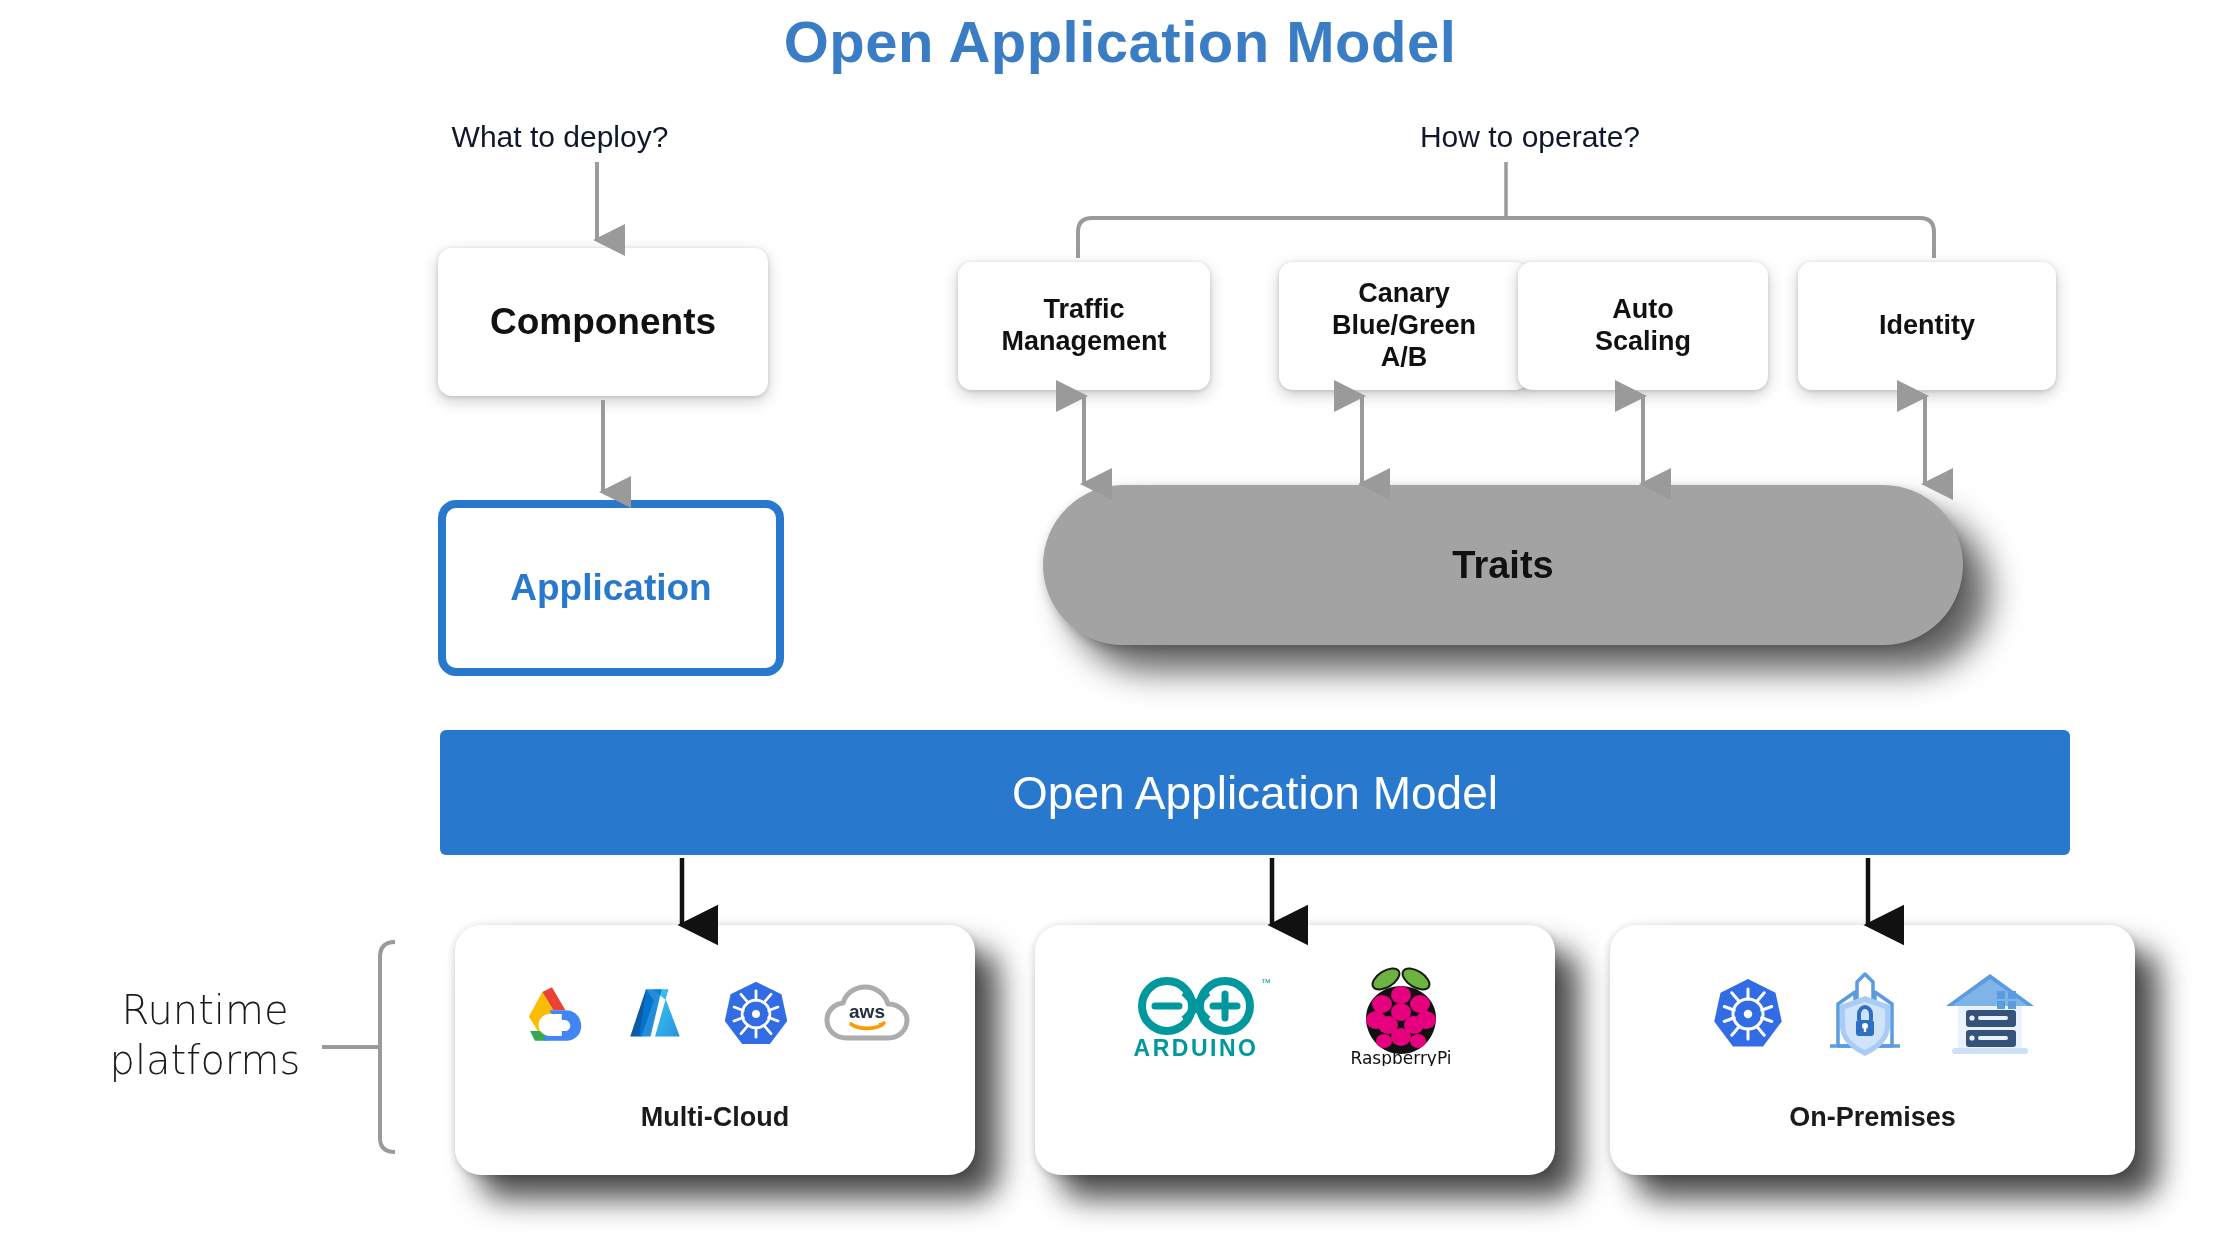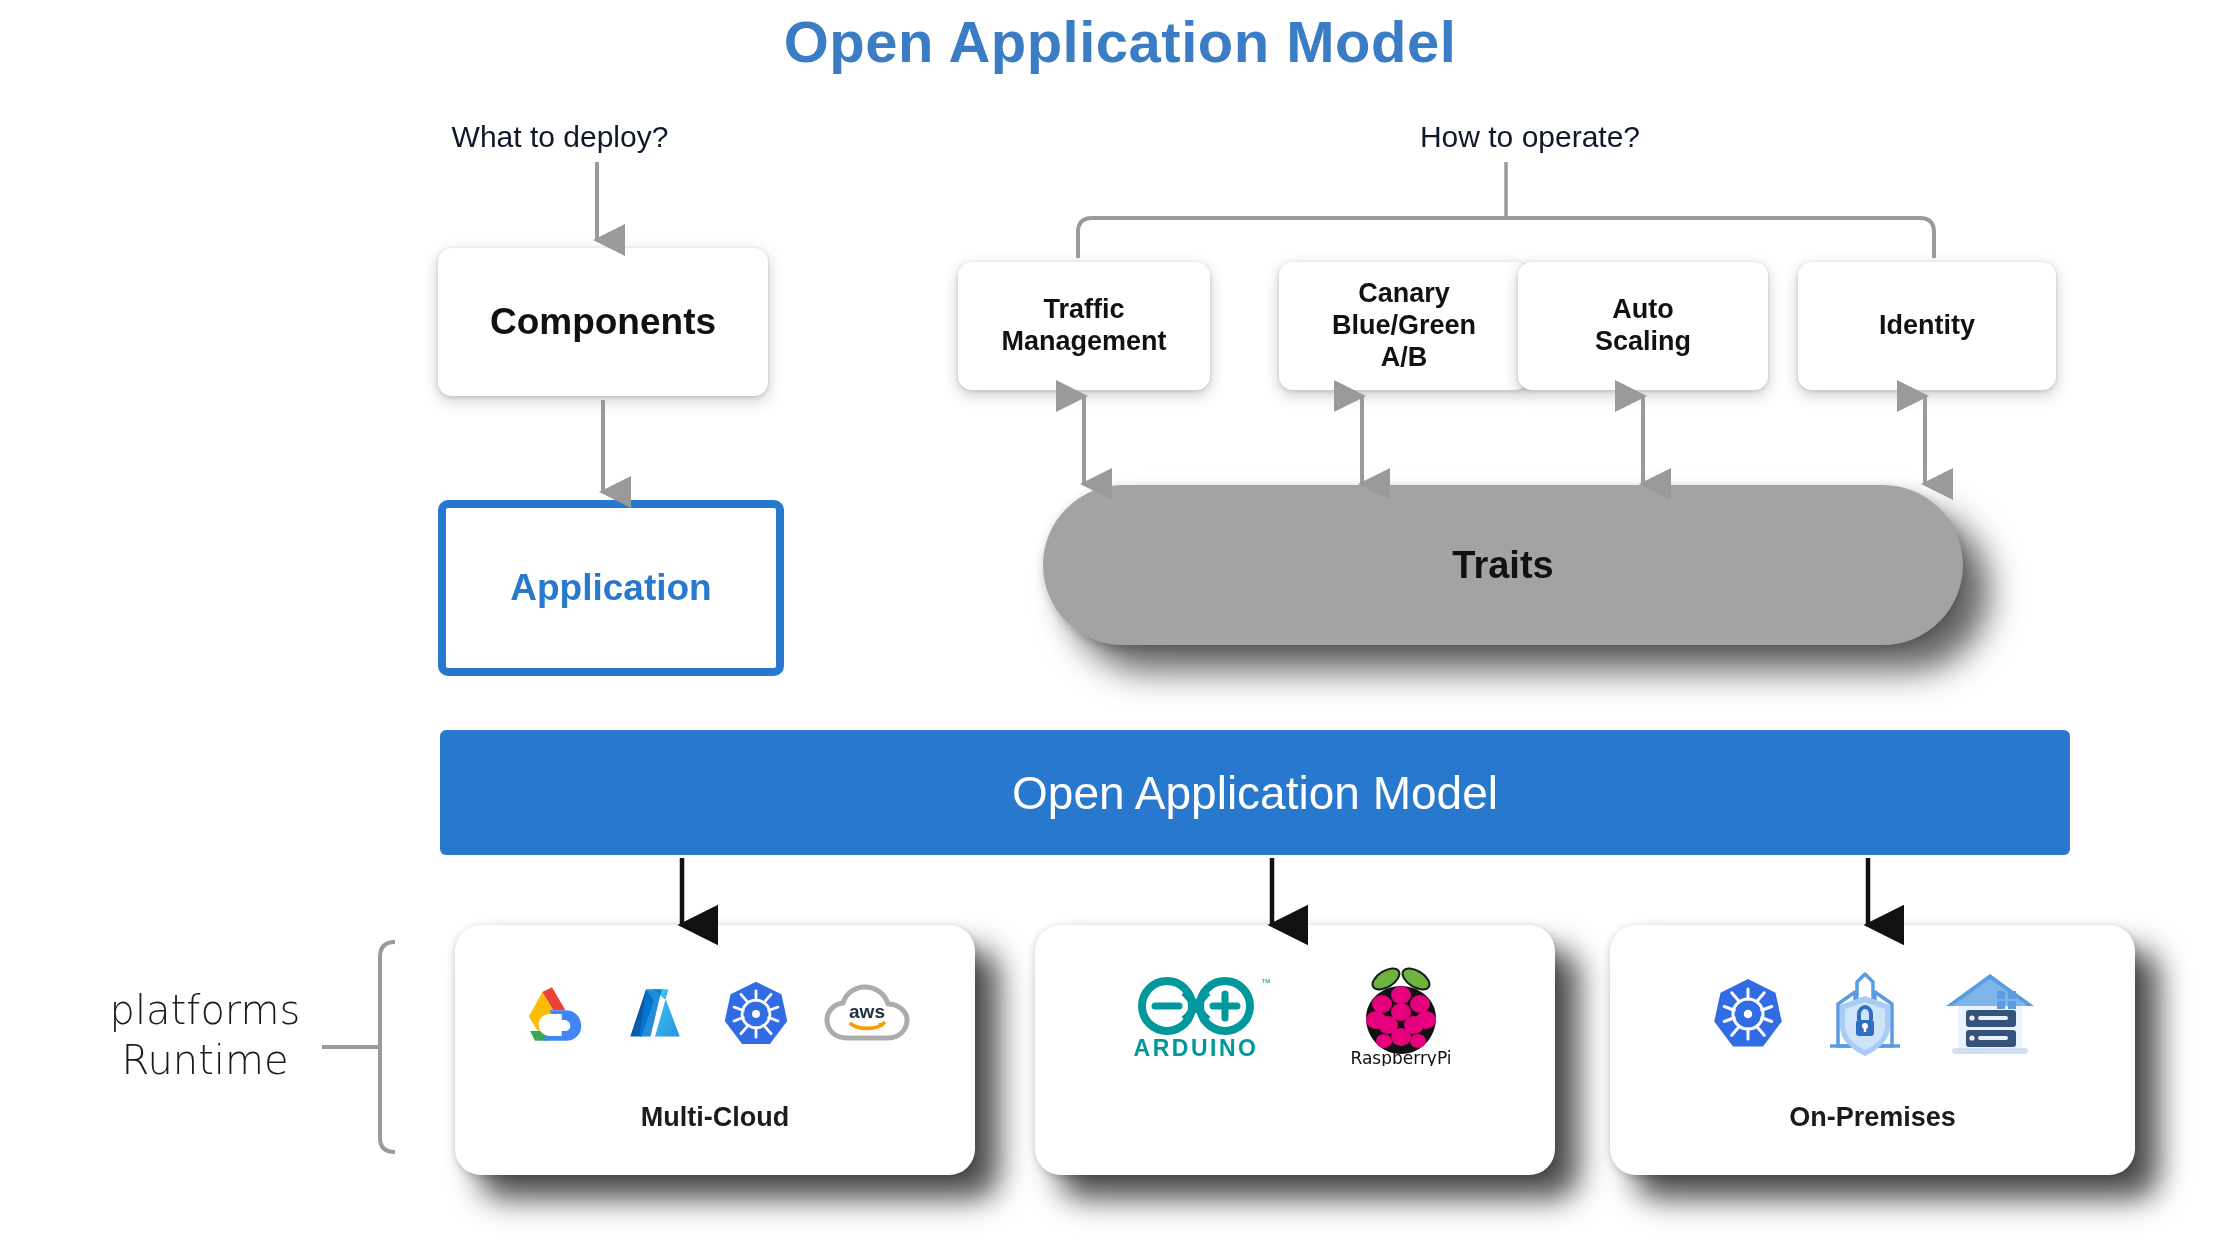--- a/index.html
+++ b/index.html
@@ -14,21 +14,21 @@
   
   .wbox{background:#ffffff;border-radius:14px;
         box-shadow:0 5px 16px rgba(0,0,0,.20), 0 1px 4px rgba(0,0,0,.14);
         display:flex;align-items:center;justify-content:center;text-align:center;}
   .wbox .txt{font-weight:bold;color:#111;line-height:1.18;}
   
   #components{left:438px;top:248px;width:330px;height:148px;}
   #components .txt{font-size:37px;}
   
   #application{left:438px;top:500px;width:330px;height:160px;background:#fff;
-               border:8px solid #2878CE;border-radius:10px;box-shadow:none;
+               border:8px solid #2878CE;border-radius:18px;box-shadow:none;
                display:flex;align-items:center;justify-content:center;}
   #application .txt{font-size:37px;font-weight:bold;color:#2878CE;}
   
   .tbox{height:128px;top:262px;}
   .tbox .txt{font-size:27px;}
   #t0{left:958px;width:252px;}
   #t1{left:1238px;width:250px;margin-left:41px;}
   #t2{left:1518px;width:250px;}
   #t3{left:1798px;width:258px;}
   
@@ -94,22 +94,22 @@
 
 <div class="abs wbox" id="traitspill">
   <span class="txt">Traits</span>
 </div>
 
 <div class="abs" id="banner">
   <span class="txt">Open Application Model</span>
 </div>
 
 <div class="abs" id="rtlabel">
+  <div>Runtime</div>
   <div>platforms</div>
-  <div>Runtime</div>
 </div>
 
 <div class="abs pcard" id="p0">
   <div class="logos">
 
     <span>
       <svg width="78" height="78" viewBox="0 0 64 64">
         <path d="M32 10 L43 29 L33 29 L24 14 Z" fill="#EA4335"></path>
         <path d="M24 14 L33 29 L21 47 L13 34 Z" fill="#FBBC04"></path>
         <path d="M14 46 L28 46 L28 54 L18 54 Z" fill="#34A853"></path>

